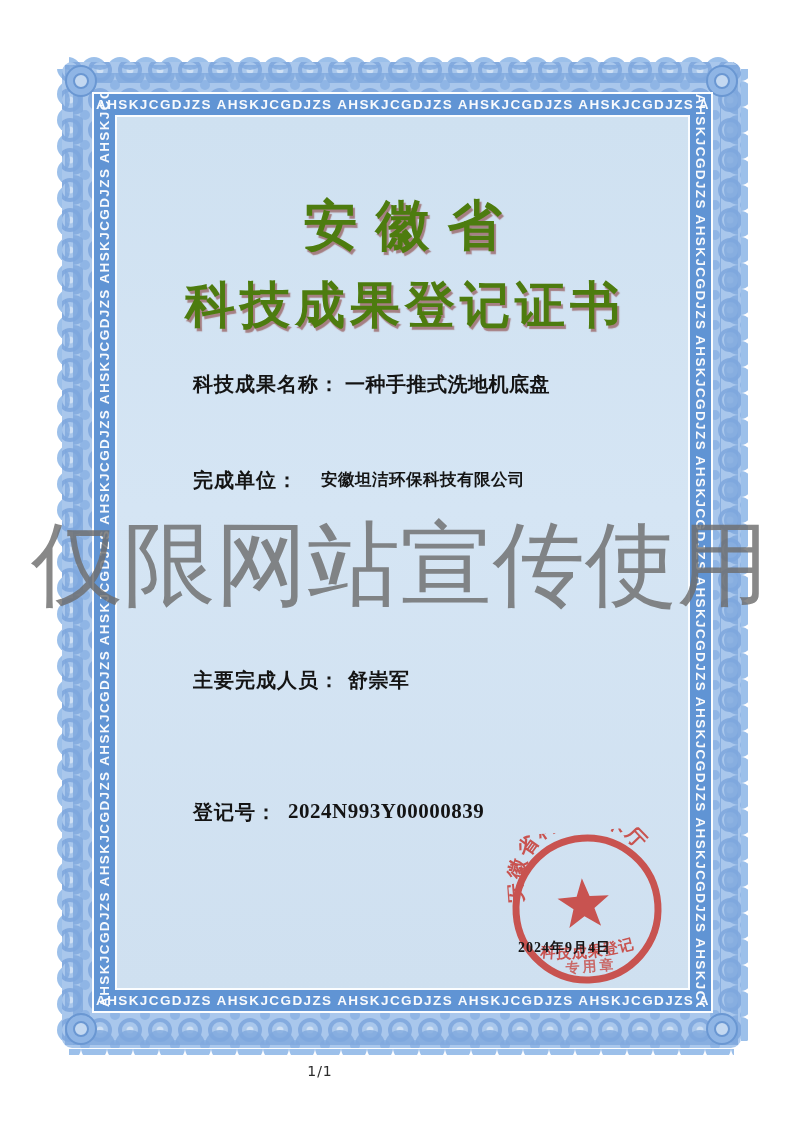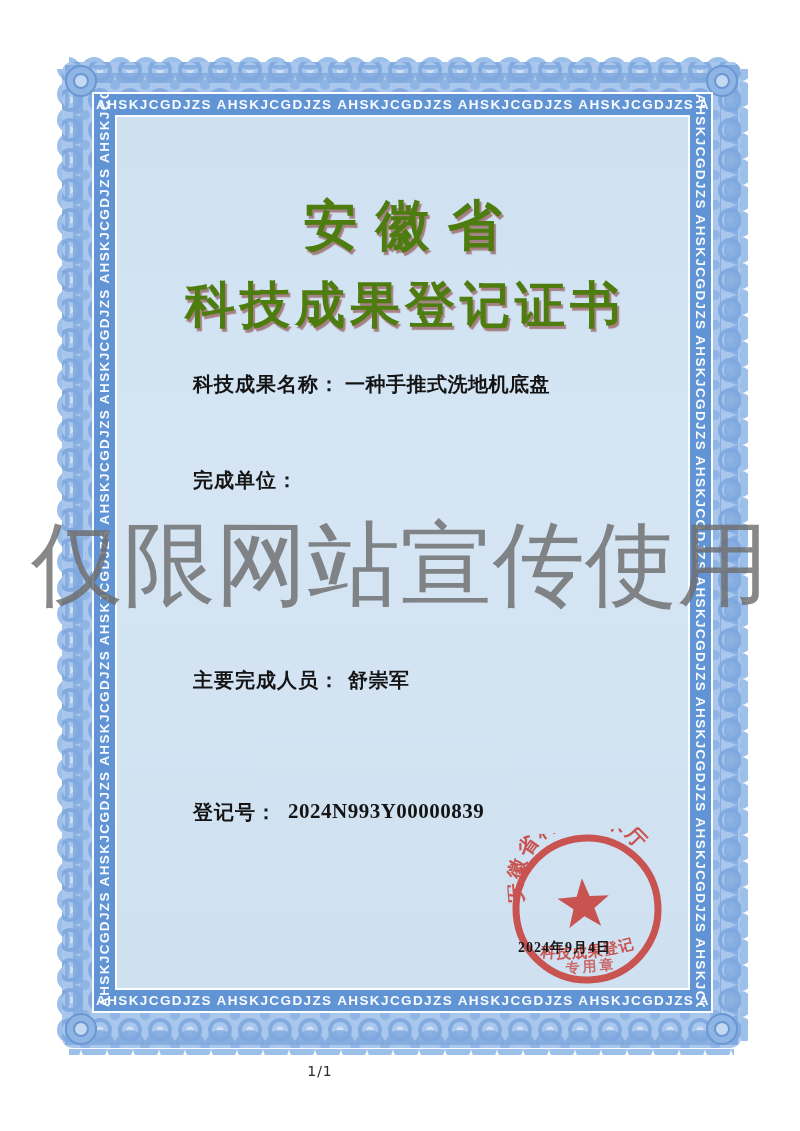--- a/index.html
+++ b/index.html
@@ -144,20 +144,21 @@
 
   <div class="title l1">安徽省</div>
   <div class="title l2">科技成果登记证书</div>
 
   <div class="row r1">
     <span class="lbl">科技成果名称：</span>
     <span class="val">一种手推式洗地机底盘</span>
   </div>
   <div class="row r2">
     <span class="lbl">完成单位：</span>
+    <span class="val">安徽坦洁环保科技有限公司</span>
   </div>
   <div class="row r3">
     <span class="lbl">主要完成人员：</span>
     <span class="val">舒崇军</span>
   </div>
   <div class="row r4">
     <span class="lbl">登记号：</span>
     <span class="val">2024N993Y00000839</span>
   </div>
 

